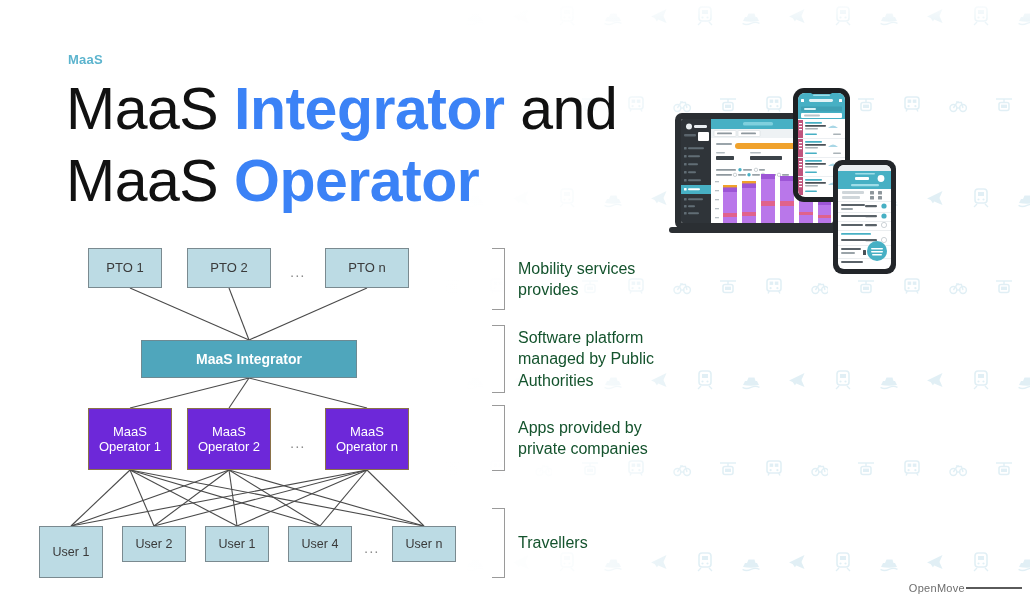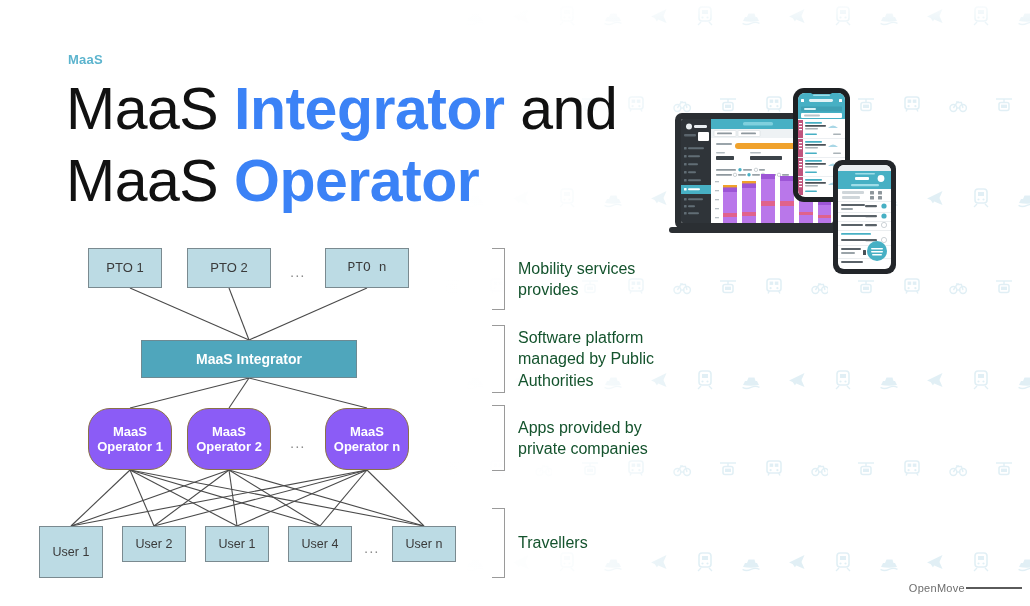--- a/index.html
+++ b/index.html
@@ -107,26 +107,25 @@
     font-size: 12.5px;
   }
   .node.integrator {
     background: #4fa6bc;
     color: #ffffff;
     font-weight: bold;
     font-size: 14px;
     border-color: #6d8a93;
   }
   .node.operator {
-    background: #8b5cf6;
+    background: #6d28d9;
     color: #ffffff;
-    font-weight: bold;
+    font-weight: normal;
     font-size: 13px;
     border-color: #8a7148;
-    border-radius: 22px;
   }
   .ellipsis {
     position: absolute;
     z-index: 2;
     color: #8d8d8d;
     font-size: 15px;
     letter-spacing: 1px;
     line-height: 1;
   }
 
@@ -293,21 +292,21 @@
         </g>
       </svg>
 
       <div class="node pto" style="left:88px; top:18px; width:74px; height:40px;">
         <span>PTO 1</span>
       </div>
       <div class="node pto" style="left:187px; top:18px; width:84px; height:40px;">
         <span>PTO 2</span>
       </div>
       <div class="ellipsis" style="left:290px; top:34px;">...</div>
-      <div class="node pto" style="left:325px; top:18px; width:84px; height:40px;font-family:Liberation Mono, monospace;">
+      <div class="node pto" style="left:325px; top:18px; width:84px; height:40px;">
         <span>PTO n</span>
       </div>
 
       <div class="node integrator" style="left:141px; top:110px; width:216px; height:38px;">
         <span>MaaS Integrator</span>
       </div>
 
       <div class="node operator" style="left:88px; top:178px; width:84px; height:62px;">
         <span>MaaS Operator 1</span>
       </div>

